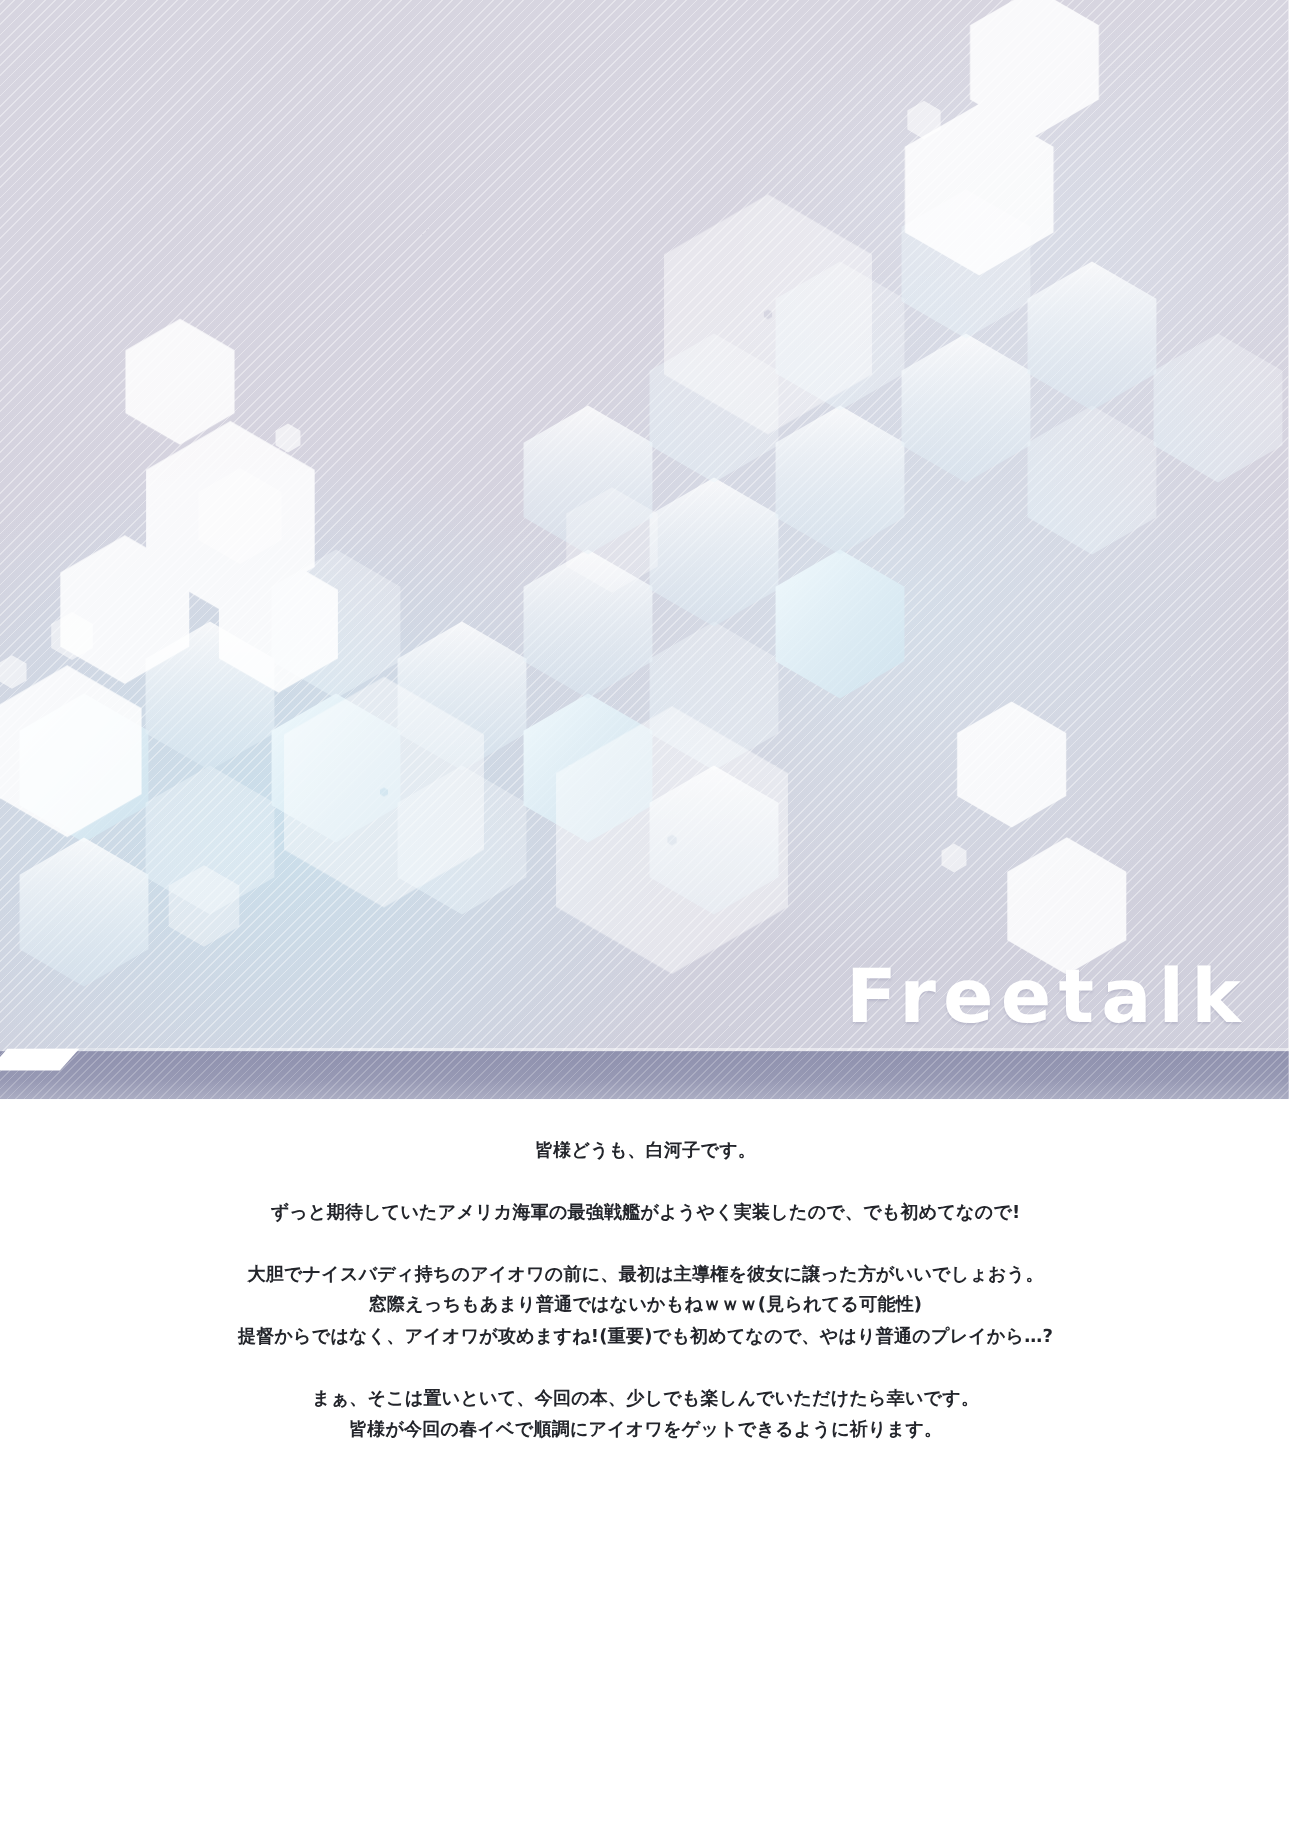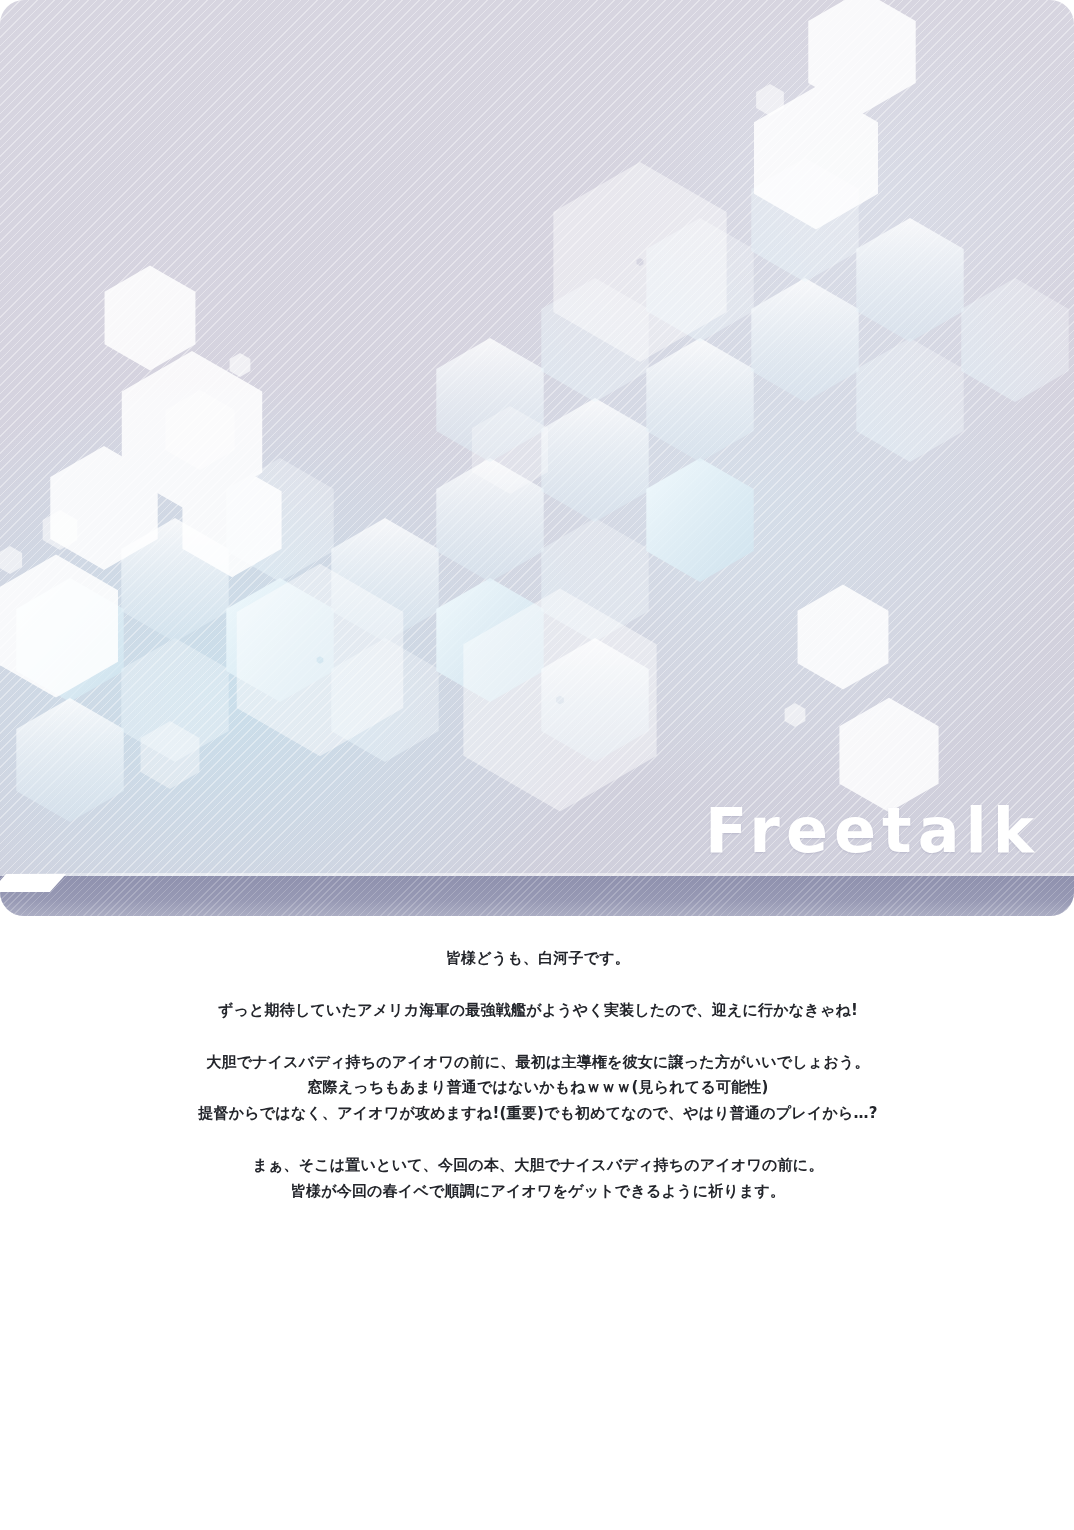--- a/index.html
+++ b/index.html
@@ -24,21 +24,20 @@
 
   
   .hero {
     position: absolute;
     left: 0;
     top: 0;
     width: 1074px;
     height: 916px;
     overflow: hidden;
     background: linear-gradient(180deg, #d7d5e0 0%, #d5d3df 45%, #d2d1dd 70%, #cfcfdc 100%);
-    border-radius: 24px;
   }
   
   .hero-stripes {
     position: absolute;
     inset: 0;
     background-image: repeating-linear-gradient(
       -45deg,
       rgba(255,255,255,0.38) 0px,
       rgba(255,255,255,0.38) 1px,
       rgba(255,255,255,0.0) 1px,
@@ -246,31 +245,31 @@
   </div>
 
   <div class="content">
     <div class="text-block">
 
       <div class="para">
         <span class="line">皆様どうも、白河子です。</span>
       </div>
 
       <div class="para">
-        <span class="line">ずっと期待していたアメリカ海軍の最強戦艦がようやく実装したので、迎えに行かなきゃね!</span>
+        <span class="line">ずっと期待していたアメリカ海軍の最強戦艦がようやく実装したので、でも初めてなので!</span>
       </div>
 
 
       <div class="para">
         <span class="line">大胆でナイスバディ持ちのアイオワの前に、最初は主導権を彼女に譲った方がいいでしょおう。</span>
         <span class="line">窓際えっちもあまり普通ではないかもねｗｗｗ(見られてる可能性)</span>
         <span class="line">提督からではなく、アイオワが攻めますね!(重要)でも初めてなので、やはり普通のプレイから…?</span>
       </div>
 
       <div class="para">
-        <span class="line">まぁ、そこは置いといて、今回の本、大胆でナイスバディ持ちのアイオワの前に。</span>
+        <span class="line">まぁ、そこは置いといて、今回の本、少しでも楽しんでいただけたら幸いです。</span>
         <span class="line">皆様が今回の春イベで順調にアイオワをゲットできるように祈ります。</span>
       </div>
 
     </div>
   </div>
 
 </div>
 
 </body></html>

